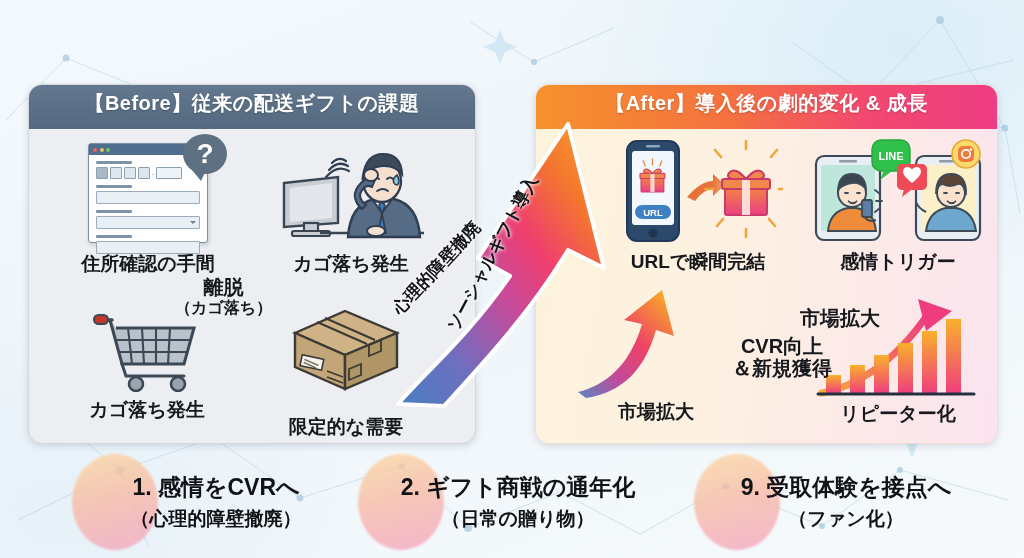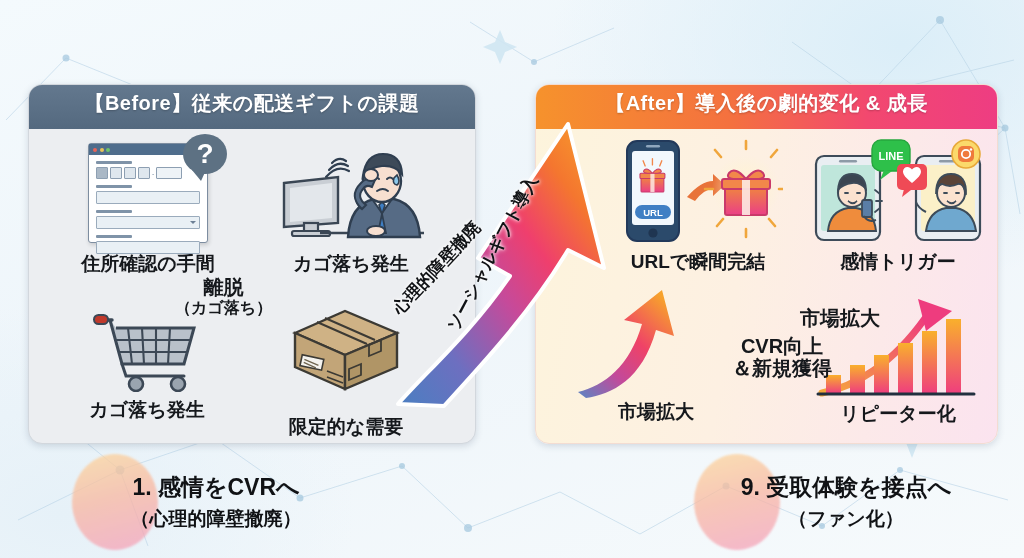--- a/index.html
+++ b/index.html
@@ -457,20 +457,25 @@
       <div class="sidecap" style="left:264px;top:178px;">市場拡大</div>
     </div>
   </div>
 
   <div class="kpi" style="left:66px;width:300px;">
     <div class="blob" style="left:6px;top:2px;"></div>
     <div class="kpi-main">1. 感情をCVRへ</div>
     <div class="kpi-sub">（心理的障壁撤廃）</div>
   </div>
 
+  <div class="kpi" style="left:358px;width:320px;">
+    <div class="blob" style="left:0px;top:2px;"></div>
+    <div class="kpi-main">2. ギフト商戦の通年化</div>
+    <div class="kpi-sub">（日常の贈り物）</div>
+  </div>
 
   <div class="kpi" style="left:690px;width:312px;">
     <div class="blob" style="left:4px;top:2px;"></div>
     <div class="kpi-main">9. 受取体験を接点へ</div>
     <div class="kpi-sub">（ファン化）</div>
   </div>
 
 </div>
 
 </body></html>

